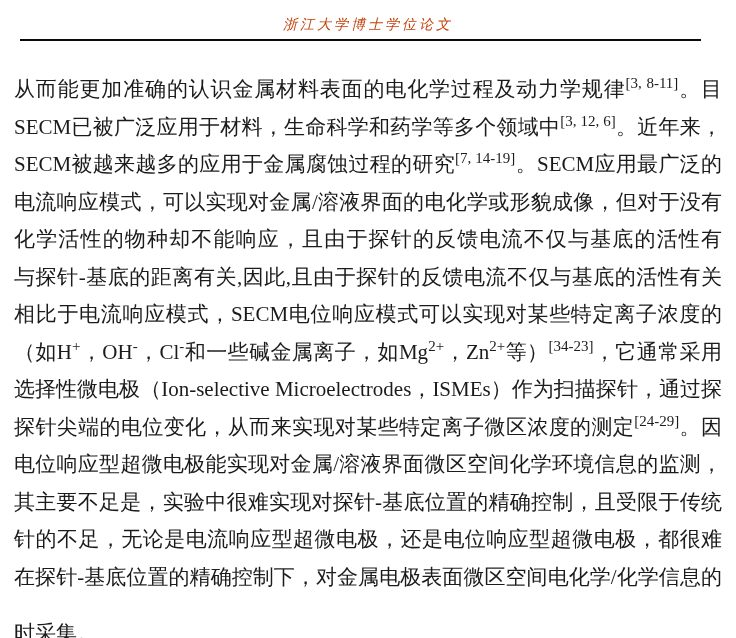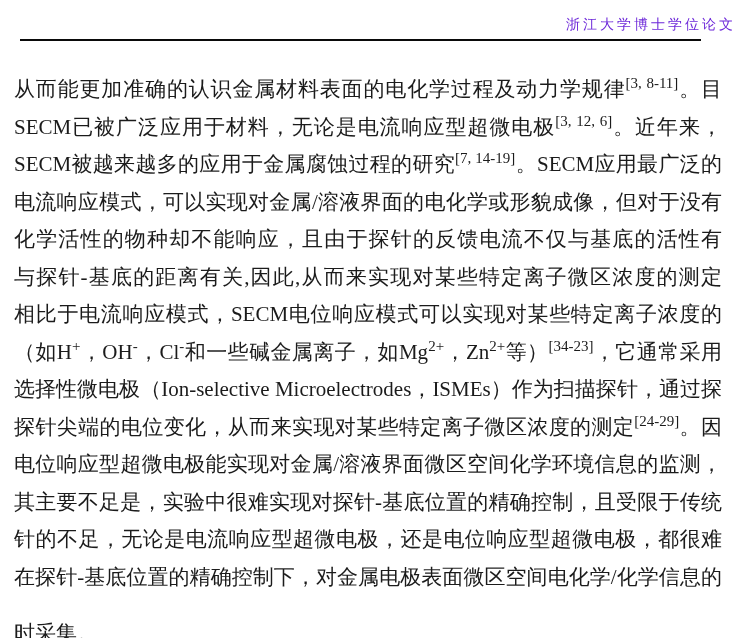--- a/index.html
+++ b/index.html
@@ -13,24 +13,25 @@
     height: 638px;
     background: #ffffff;
     overflow: hidden;
     font-family: "Liberation Serif", "DejaVu Serif", serif;
   }
   .header-title {
     position: absolute;
     top: 16px;
     left: 0;
     right: 0;
-    text-align: right;
+    text-align: center;
     font-size: 14px;
     letter-spacing: 3px;
-    color: #6d28d9;
+    color: #c2410c;
+    font-style: italic;
   }
   .header-rule {
     position: absolute;
     top: 39px;
     left: 20px;
     width: 681px;
     height: 2px;
     background: #0a0a0a;
   }
   .body-text {
@@ -63,25 +64,25 @@
   }
 </style>
 </head>
 <body>
 
 <div class="page">
   <div class="header-title">浙江大学博士学位论文</div>
   <div class="header-rule"></div>
   <div class="body-text">
       <div class="line"><span>从而能更加准确的认识金属材料表面的电化学过程及动力学规律</span><sup>[3, 8-11]</sup><span>。目前，</span></div>
-      <div class="line"><span>SECM已被广泛应用于材料，无论是电流响应型超微电极</span><sup>[3, 12, 6]</sup><span>。近年来，</span></div>
+      <div class="line"><span>SECM已被广泛应用于材料，生命科学和药学等多个领域中</span><sup>[3, 12, 6]</sup><span>。近年来，</span></div>
       <div class="line"><span>SECM被越来越多的应用于金属腐蚀过程的研究</span><sup>[7, 14-19]</sup><span>。SECM应用最广泛的是</span></div>
       <div class="line"><span>电流响应模式，可以实现对金属/溶液界面的电化学或形貌成像，但对于没有电</span></div>
       <div class="line"><span>化学活性的物种却不能响应，且由于探针的反馈电流不仅与基底的活性有关，还</span></div>
-      <div class="line"><span>与探针-基底的距离有关,因此,从而来实现对某些特定离子微区浓度的测定</span></div>
+      <div class="line"><span>与探针-基底的距离有关,因此,且由于探针的反馈电流不仅与基底的活性有关</span></div>
       <div class="line"><span>相比于电流响应模式，SECM电位响应模式可以实现对某些特定离子浓度的监测</span></div>
       <div class="line"><span>（如H</span><sup>+</sup><span>，OH</span><sup>-</sup><span>，Cl</span><sup>-</sup><span>和一些碱金属离子，如Mg</span><sup>2+</sup><span>，Zn</span><sup>2+</sup><span>等）</span><sup>[34-23]</sup><span>，它通常采用离子</span></div>
       <div class="line"><span>选择性微电极（Ion-selective Microelectrodes，ISMEs）作为扫描探针，通过探测</span></div>
       <div class="line"><span>探针尖端的电位变化，从而来实现对某些特定离子微区浓度的测定</span><sup>[24-29]</sup><span>。因此，</span></div>
       <div class="line"><span>电位响应型超微电极能实现对金属/溶液界面微区空间化学环境信息的监测，但</span></div>
       <div class="line"><span>其主要不足是，实验中很难实现对探针-基底位置的精确控制，且受限于传统探</span></div>
       <div class="line"><span>针的不足，无论是电流响应型超微电极，还是电位响应型超微电极，都很难实现</span></div>
       <div class="line"><span>在探针-基底位置的精确控制下，对金属电极表面微区空间电化学/化学信息的同</span></div>
       <div class="line last"><span>时采集。</span></div>
     </div>

